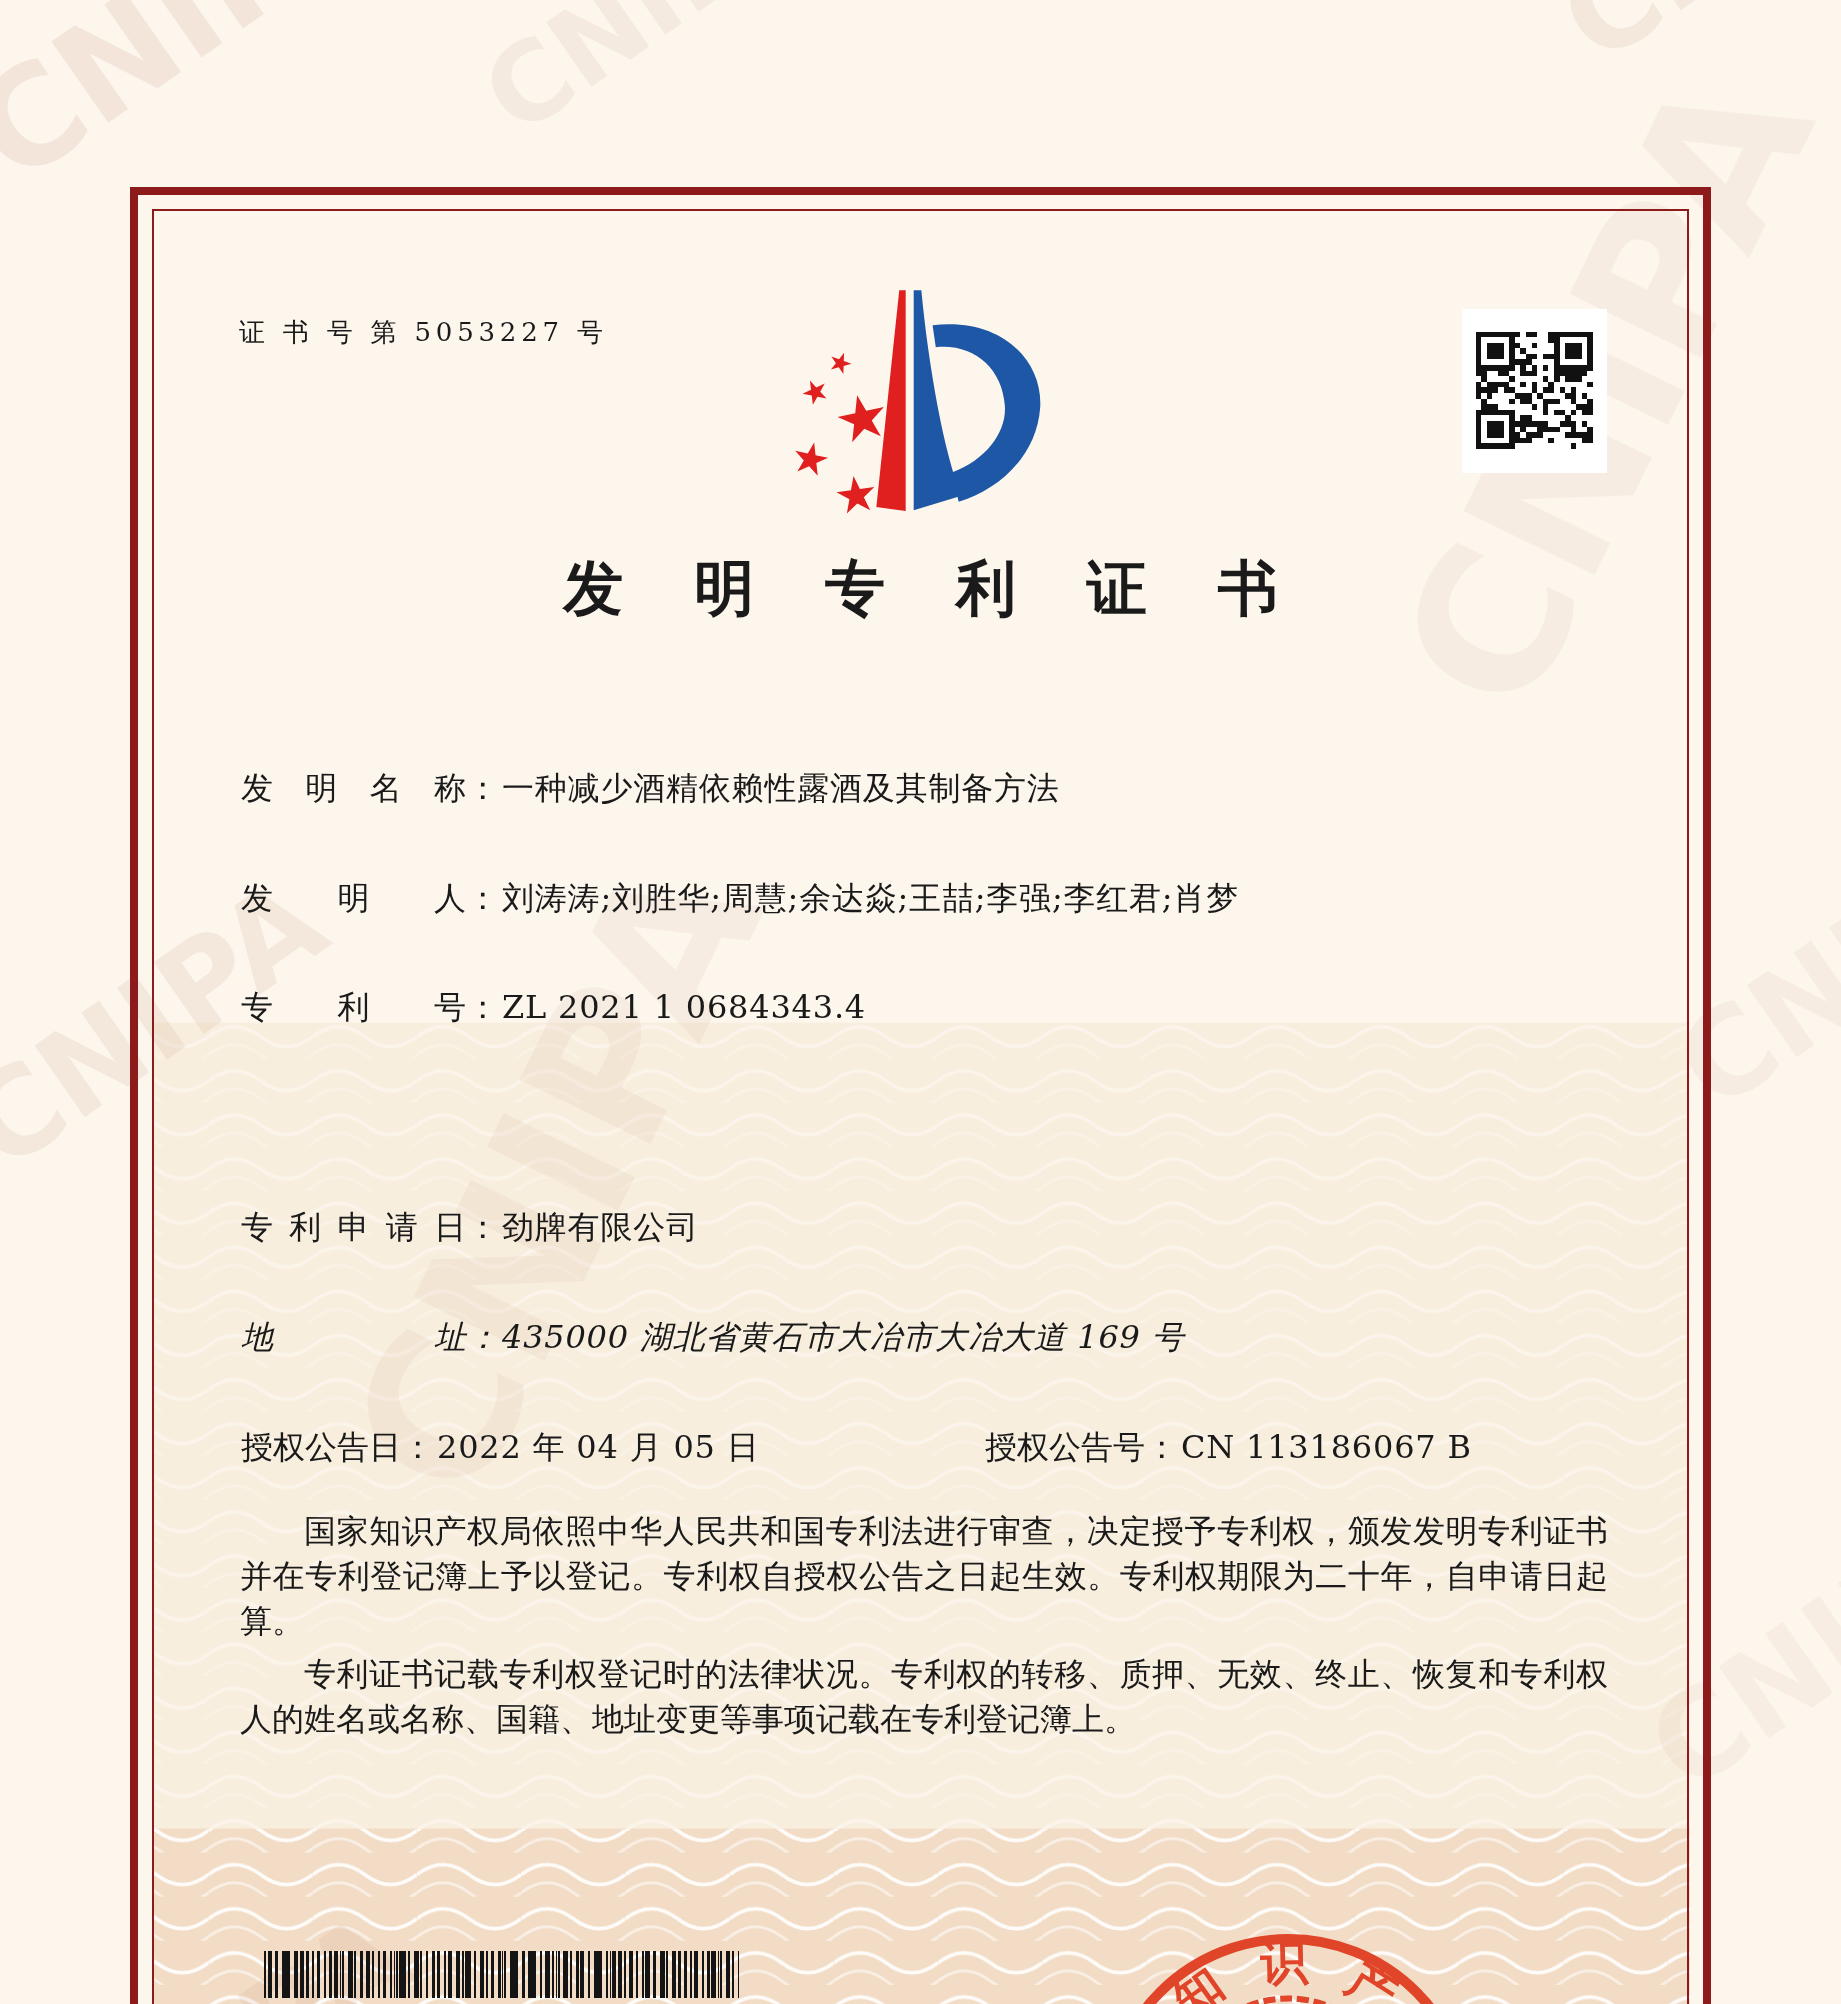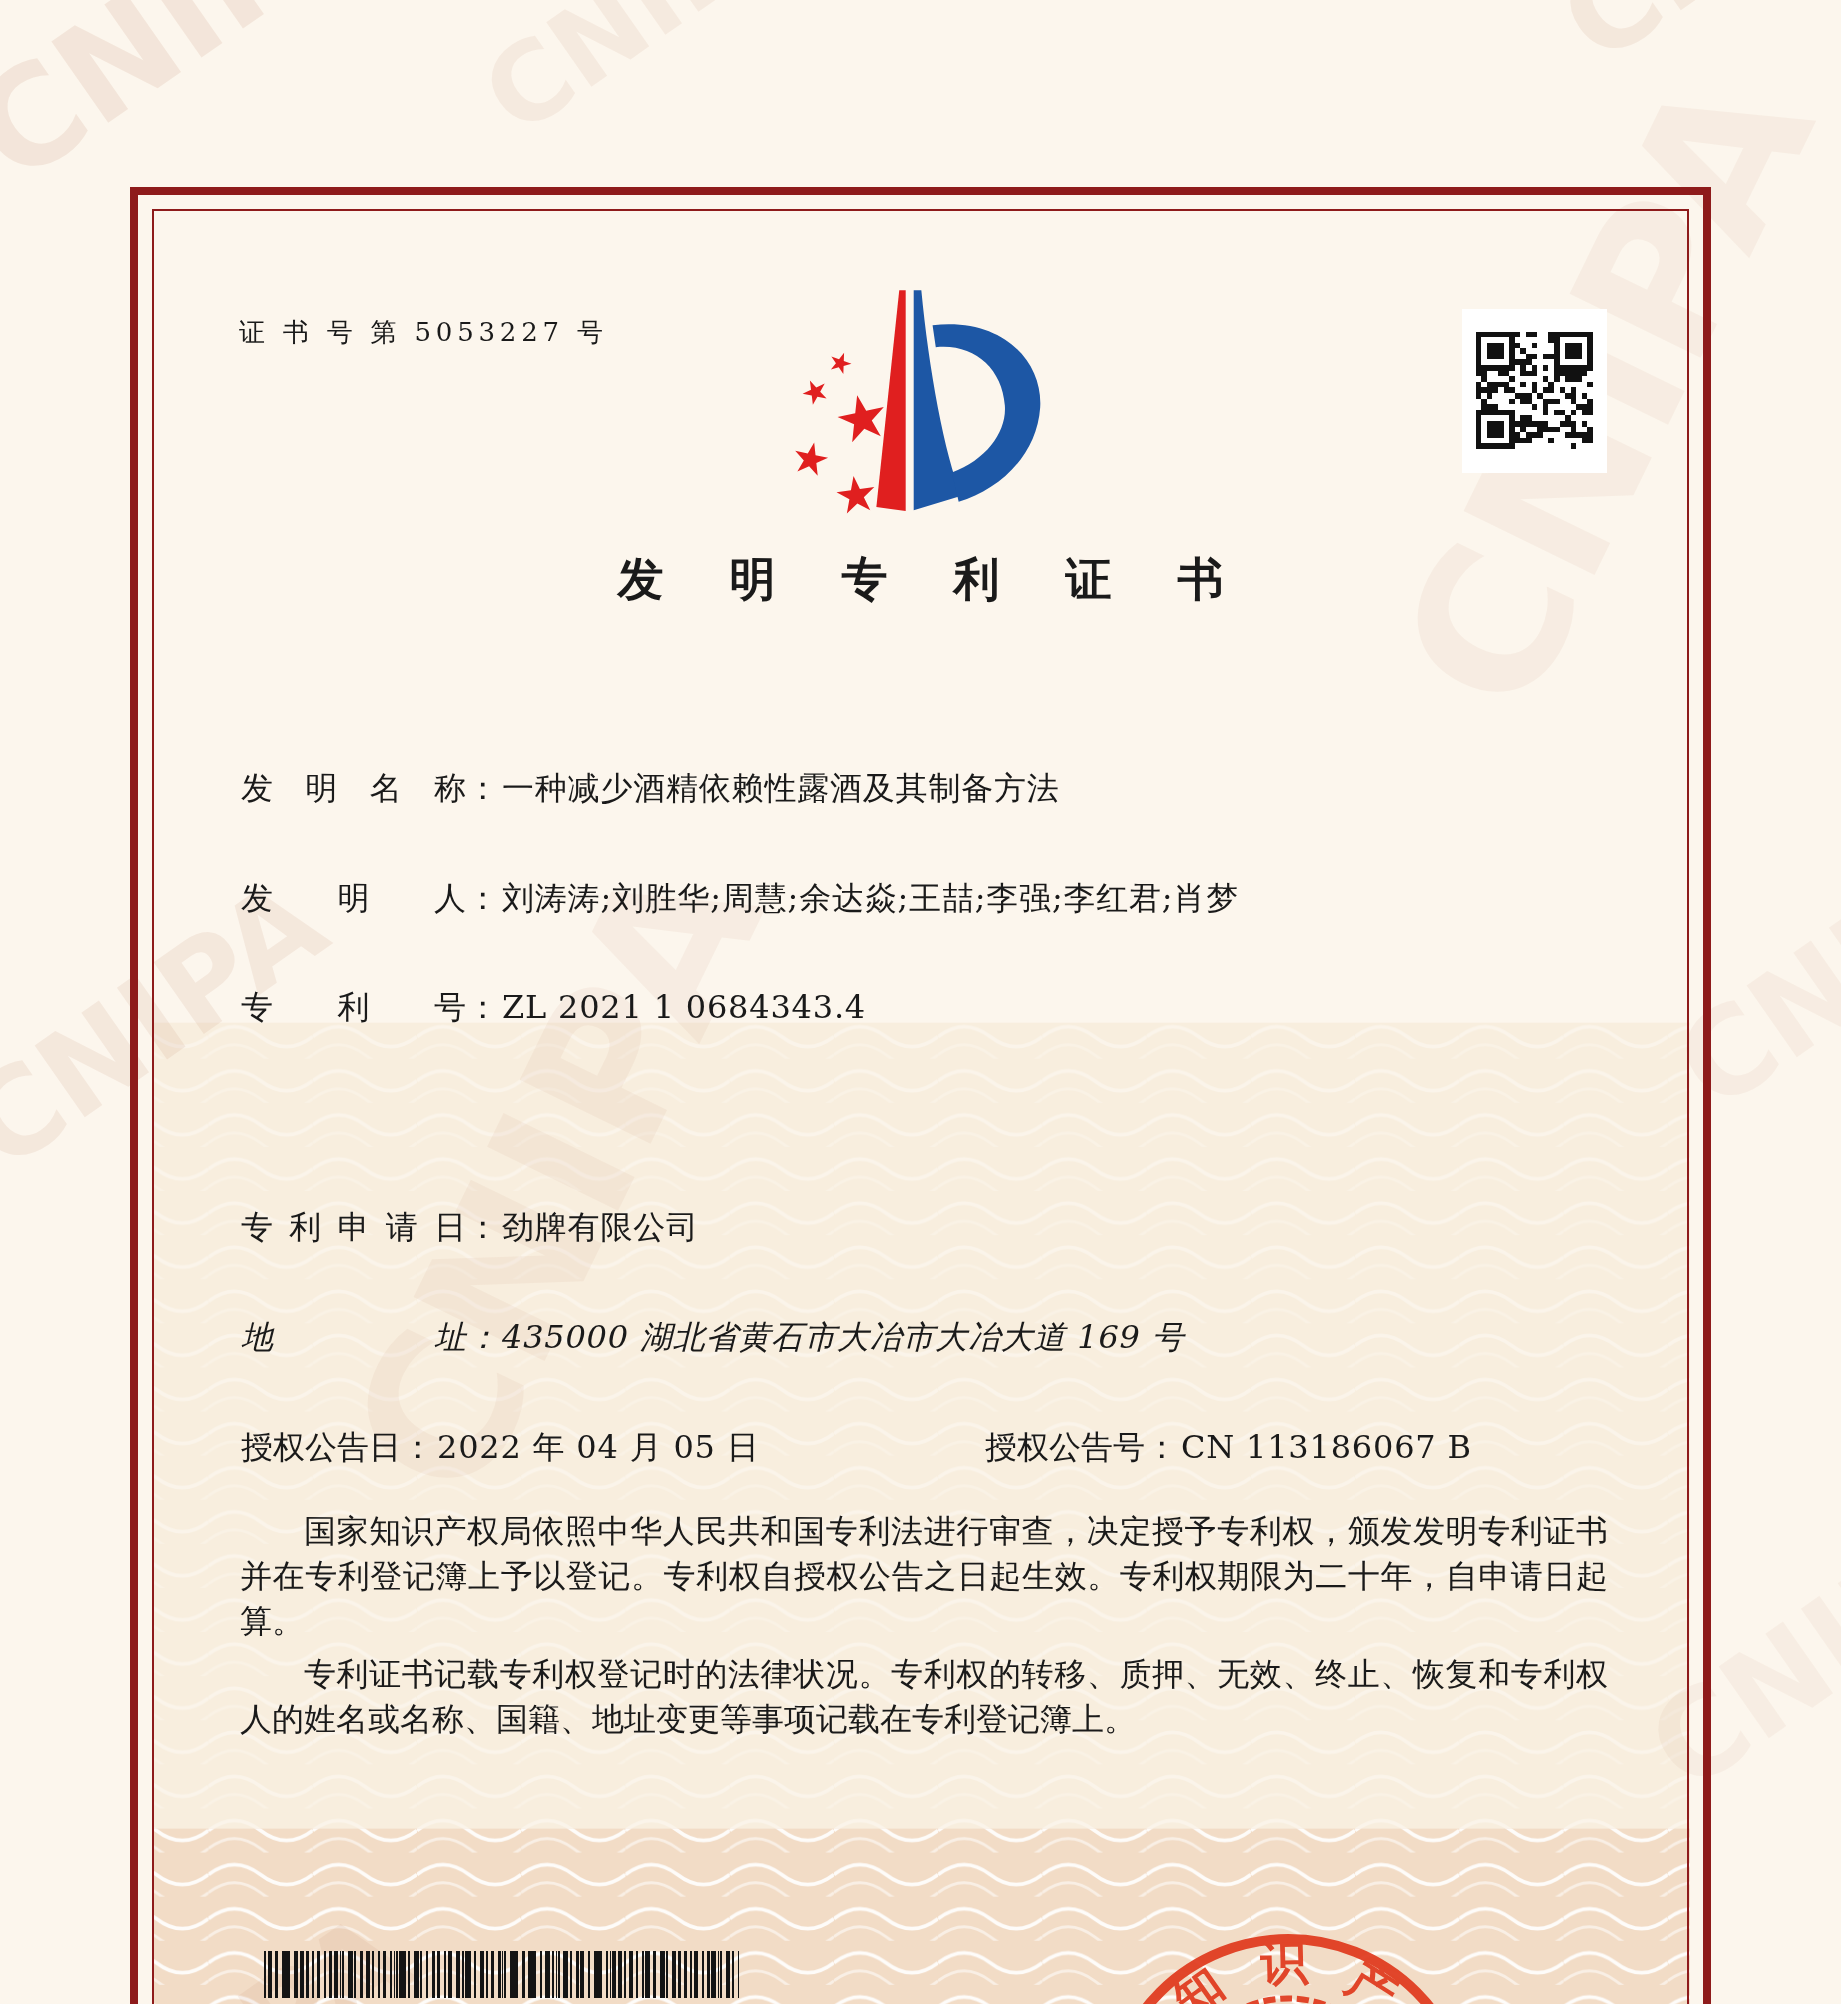--- a/index.html
+++ b/index.html
@@ -17,21 +17,21 @@
                border:2.8px solid #8e1b1b;z-index:2;}
   .ornament{position:absolute;z-index:3;}
   
   .cert-number{position:absolute;left:239px;top:315px;font-size:26px;letter-spacing:4.8px;z-index:4;}
   .logo{position:absolute;left:780px;top:287px;width:265px;height:251px;z-index:4;}
   .qr-box{position:absolute;left:1462px;top:309px;width:145px;height:164px;background:#ffffff;z-index:4;}
   #qr{display:grid;grid-template-columns:repeat(21,5.6px);grid-template-rows:repeat(21,5.6px);
       width:118px;height:118px;margin:22.5px 13.6px;}
   #qr i{display:block;}
   #qr i.b{background:#111;}
-  .doc-title{position:absolute;left:0;width:100%;top:549px;text-align:center;font-size:46px;
+  .doc-title{position:absolute;left:0;width:100%;top:549px;text-align:center;font-size:60px;
              font-weight:700;letter-spacing:25px;padding-left:25px;box-sizing:border-box;z-index:4;}
   .frow{position:absolute;left:241px;width:1371px;white-space:nowrap;font-size:32px;z-index:4;}
   .flabel{display:inline-block;width:225px;text-align:justify;text-align-last:justify;vertical-align:top;}
   .flabel.compact{width:auto;text-align:center;text-align-last:auto;}
   .fcolon{display:inline-block;margin:0 3.2px 0 0.8px;}
   .fvalue{letter-spacing:0.8px;}
   .pair2{position:absolute;left:744px;top:0;}
   .body-text{position:absolute;left:240px;top:1509px;width:1368px;font-size:32px;line-height:45px;
              text-align:justify;z-index:4;}
   .body-text p{margin:0;text-indent:2em;}

